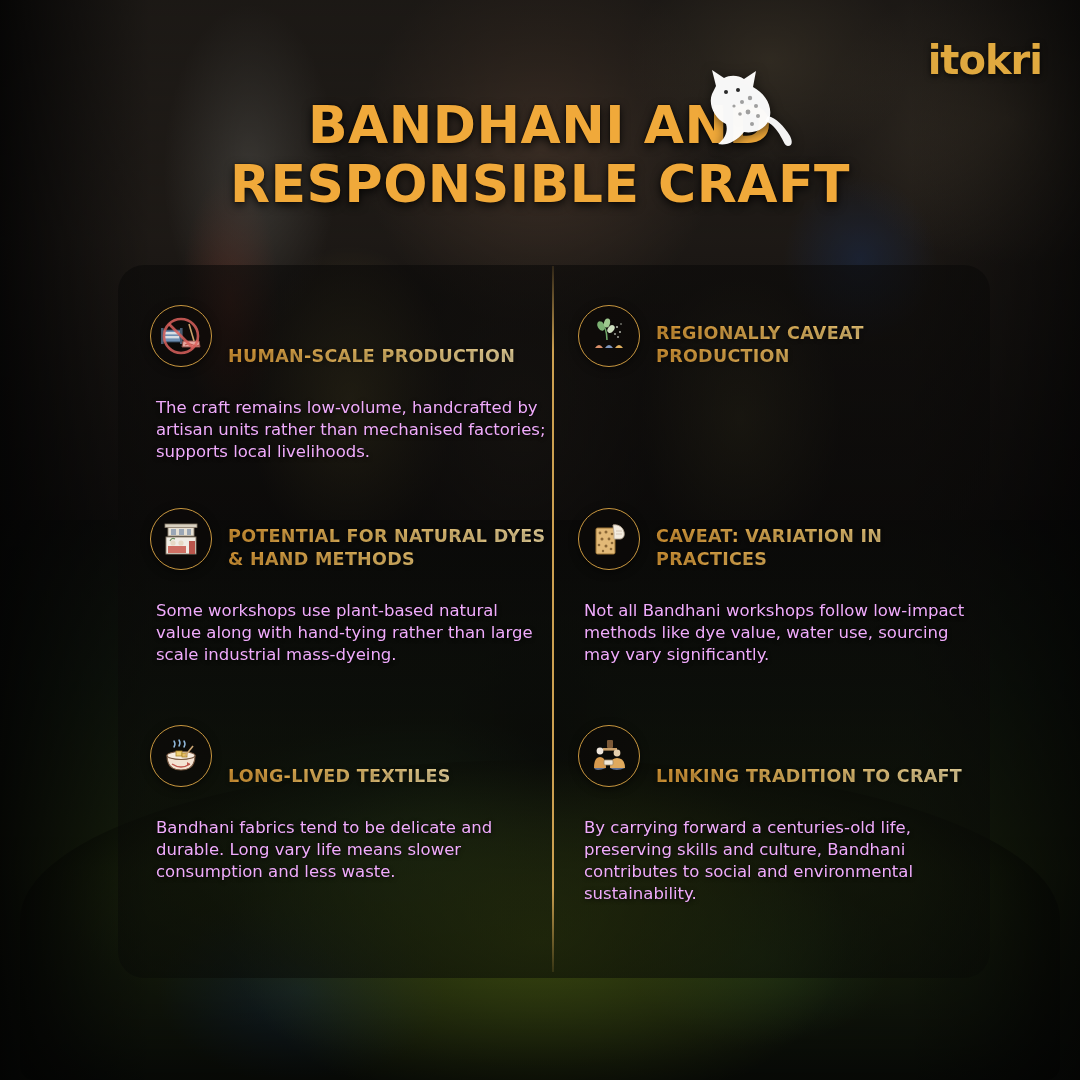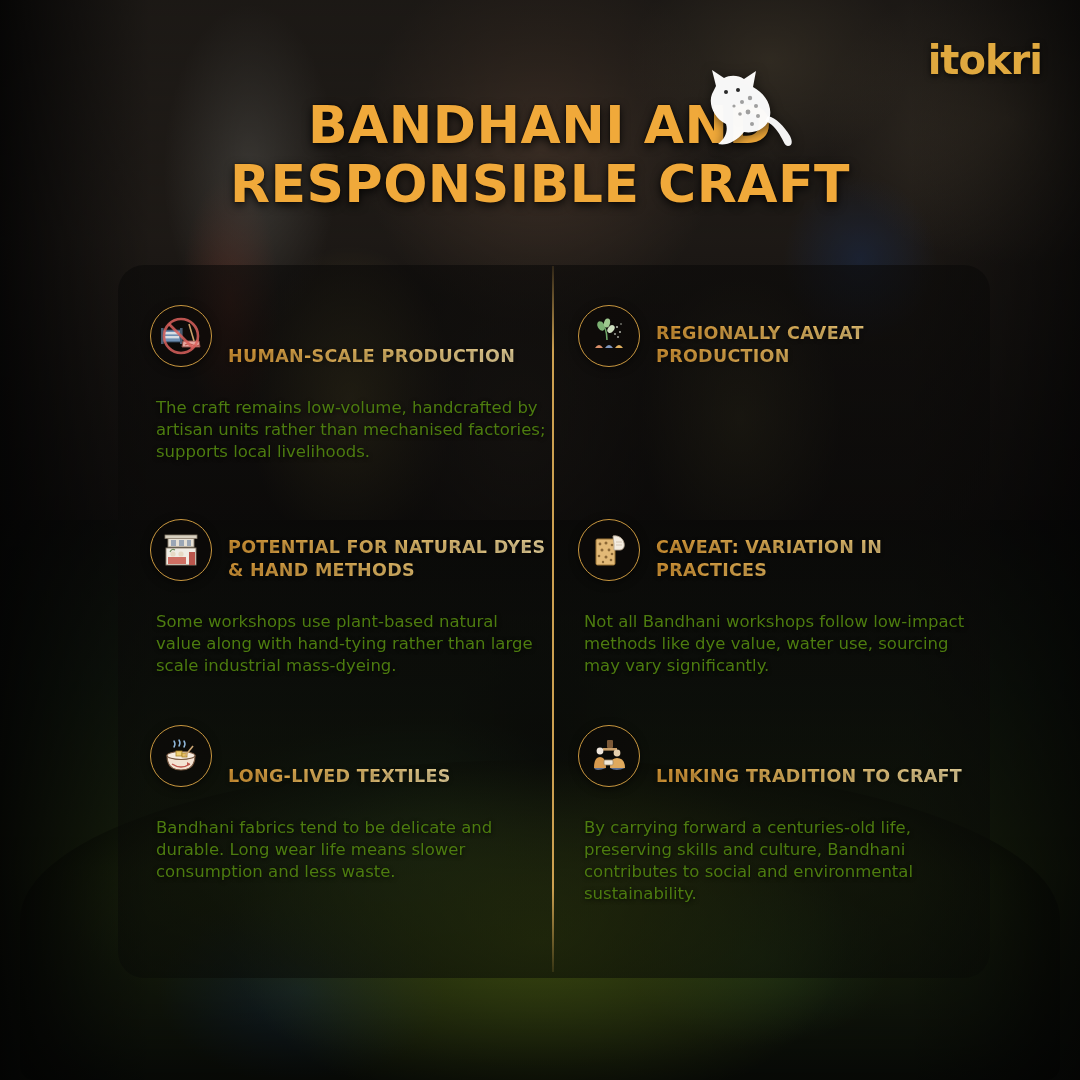--- a/index.html
+++ b/index.html
@@ -116,21 +116,21 @@
     position:absolute; left:118px; top:265px; width:872px; height:713px;
     z-index:6;
   }
   .card {
     position:absolute;
     width:400px;
   }
   .card.col-l { left:32px; }
   .card.col-r { left:460px; }
   .card.row-1 { top:40px; }
-  .card.row-2 { top:254px; }
+  .card.row-2 { top:243px; }
   .card.row-3 { top:452px;margin-top:8px; }
 
   .card-head {
     display:flex; align-items:flex-end; gap:16px;
   }
   .icon-badge {
     flex:0 0 auto;
     width:62px; height:62px; border-radius:50%;
     border:1.6px solid #C9973F;
     background:rgba(12,10,8,.55);
@@ -153,21 +153,21 @@
     background-clip:text;
     -webkit-text-fill-color:transparent;
     text-shadow:0 1px 4px rgba(0,0,0,.35);
     max-width:318px;
   }
   .card-body {
     margin-top:30px;
     font-family:"DejaVu Sans", sans-serif;
     font-size:16.5px;
     line-height:1.34;
-    color:#4d7c0f;
+    color:#f0abfc;
     max-width:392px;
     text-shadow:0 1px 4px rgba(0,0,0,.85);
   }
   .card.col-l .card-body { margin-left:6px; }
   .card.col-r .card-body { margin-left:6px; }
 </style>
 </head>
 <body>
 
 <div id="poster">
@@ -318,21 +318,21 @@
             <ellipse cx="22" cy="21.5" rx="14" ry="4" fill="#f6ece0" stroke="#7a5a42" stroke-width="1.1"></ellipse>
             <rect x="17" y="17" width="6" height="5" fill="#efcf73" stroke="#a98329" stroke-width="0.8"></rect>
             <rect x="23" y="19" width="5" height="4" fill="#e6c063" stroke="#a98329" stroke-width="0.8"></rect>
             <line x1="26" y1="22" x2="34" y2="12" stroke="#cfa875" stroke-width="1.6"></line>
             <path d="M13 30 q9 6 18 0" stroke="#c0564c" stroke-width="1.4" fill="none"></path>
             <path d="M31 30 l-3 -2 l0 4 Z" fill="#c0564c"></path>
           </svg>
         </div>
         <div class="card-title">LONG-LIVED TEXTILES</div>
       </div>
-      <div class="card-body">Bandhani fabrics tend to be delicate and durable. Long wear life means slower consumption and less waste.</div>
+      <div class="card-body">Bandhani fabrics tend to be delicate and durable. Long vary life means slower consumption and less waste.</div>
     </div>
 
     <div class="card col-r row-3">
       <div class="card-head">
         <div class="icon-badge">
           <svg viewBox="0 0 44 44">
             <rect x="20" y="6" width="6" height="8" rx="1" fill="#7d5a38"></rect>
             <rect x="16" y="14" width="14" height="2.6" fill="#caa06a"></rect>
             <circle cx="13" cy="17" r="3.4" fill="#efe6dc"></circle>
             <path d="M7 34 q0-11 6-11 q6 0 6 11 Z" fill="#d79a4e"></path>

